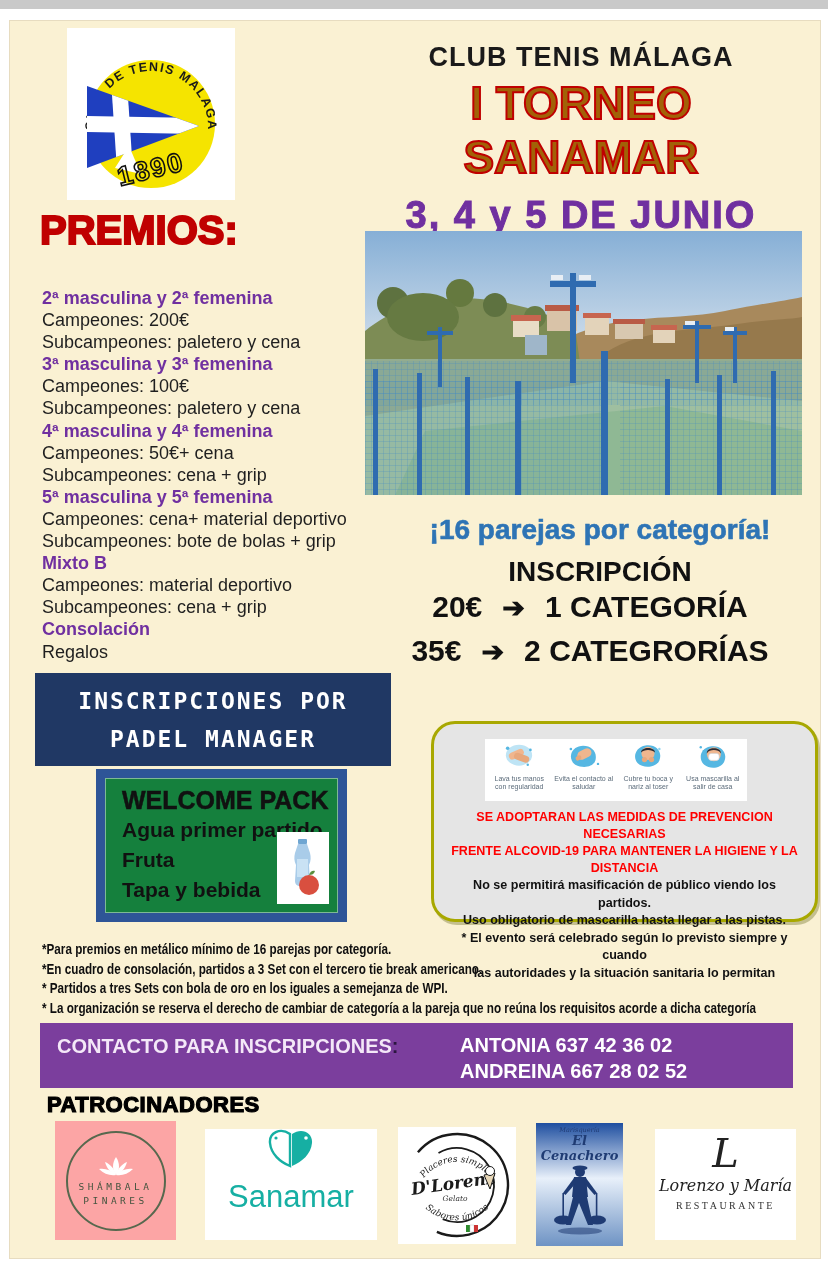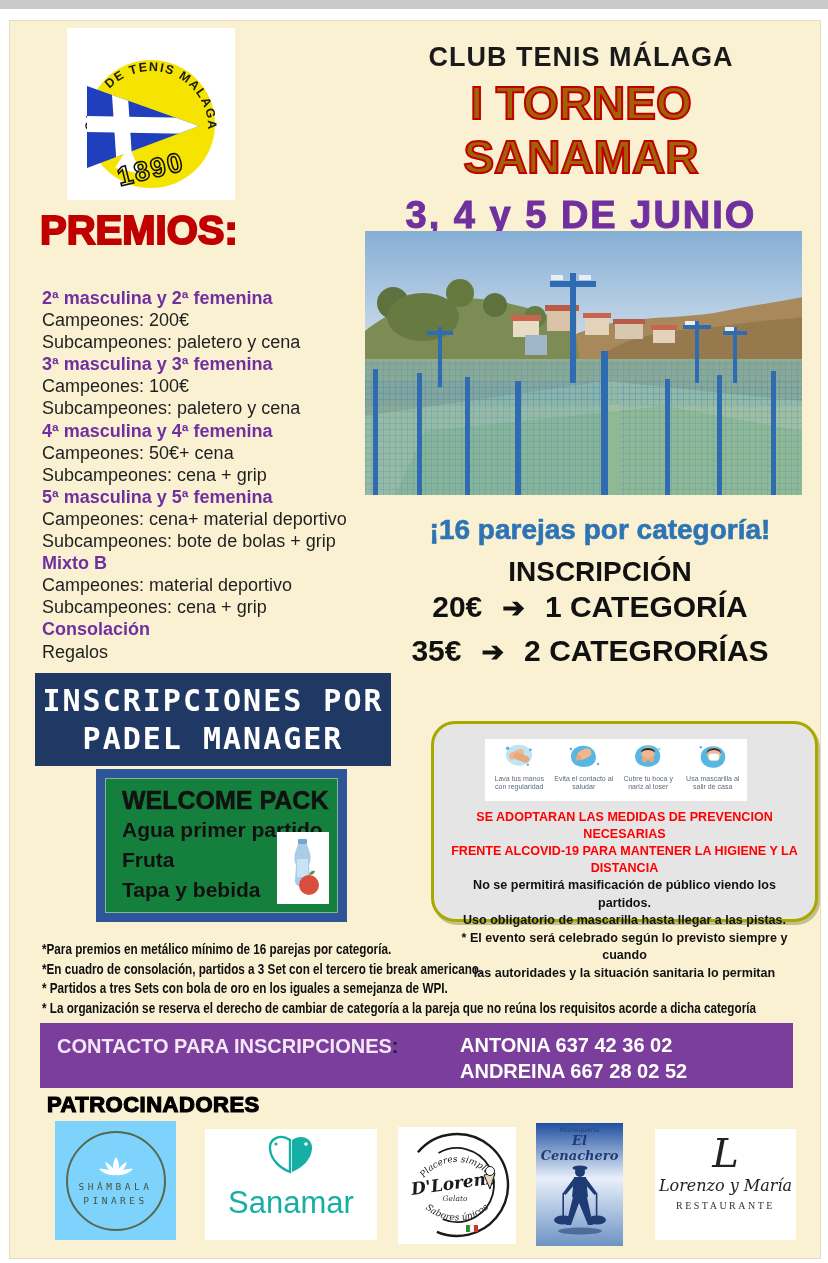--- a/index.html
+++ b/index.html
@@ -26,21 +26,21 @@
   .photo{left:365px;top:231px;width:437px;height:264px;overflow:hidden;}
 
   
   .parejas{left:380px;top:514px;width:440px;text-align:center;font-size:28px;font-weight:bold;color:#2E74B5;-webkit-text-stroke:0.6px #2E74B5;}
   .insc-title{left:400px;top:556px;width:400px;text-align:center;font-size:28px;font-weight:bold;color:#111;}
   .insc-row{left:380px;width:420px;display:flex;justify-content:center;gap:20px;font-size:30px;font-weight:bold;color:#111;}
   .insc-row .arrow{font-size:27px;padding-top:2px;}
 
   
   .navy-banner{left:35px;top:673px;width:356px;height:93px;background:#203864;color:#fff;text-align:center;
-               font-family:"DejaVu Sans Mono",monospace;font-weight:bold;font-size:30px;line-height:38px;padding-top:9px;box-sizing:border-box;letter-spacing:2px;}
+               font-family:"DejaVu Sans Mono",monospace;font-weight:bold;font-size:23px;line-height:38px;padding-top:9px;box-sizing:border-box;letter-spacing:2px;}
 
   
   .welcome-box{left:96px;top:769px;width:251px;height:153px;background:#15803d;border:9px solid #2E5597;box-sizing:border-box;
                box-shadow:inset 0 0 0 1px rgba(255,255,255,0.45);padding:8px 0 0 17px;}
   .welcome-title{font-size:25px;font-weight:bold;color:#111;-webkit-text-stroke:0.5px #111;}
   .welcome-item{font-size:21px;font-weight:bold;color:#111;line-height:30px;}
   .bottle-tile{position:absolute;right:9px;bottom:9px;width:52px;height:72px;background:#ffffff;display:flex;align-items:center;justify-content:center;}
 
   
   .covid-box{left:431px;top:721px;width:387px;height:201px;background:#e5e5e5;border:3px solid #a8a800;border-radius:24px;box-sizing:border-box;
@@ -59,24 +59,24 @@
 
   
   .contact-bar{left:40px;top:1023px;width:753px;height:65px;background:#7B3E9D;}
   .contact-label{position:absolute;left:17px;top:12px;font-size:20px;font-weight:bold;color:#F4E8F8;}
   .contact-colon{color:#2b1640;}
   .contact-phones{position:absolute;left:420px;top:9px;font-size:20px;font-weight:bold;color:#ffffff;line-height:26px;}
 
   
   .sponsors-title{left:47px;top:1092px;font-size:22px;font-weight:bold;color:#000;-webkit-text-stroke:1.2px #000;letter-spacing:0.5px;}
   .sp{background:#ffffff;}
-  .sp-shambala{left:55px;top:1121px;width:121px;height:119px;background:#7dd3fc;display:flex;align-items:center;justify-content:center;}
+  .sp-shambala{left:55px;top:1121px;width:121px;height:119px;background:#fca5a5;display:flex;align-items:center;justify-content:center;}
   .sh-circle{width:96px;height:96px;border:2px solid #57684e;border-radius:50%;display:flex;flex-direction:column;align-items:center;justify-content:center;}
   .sh-text{font-family:"DejaVu Sans Mono",monospace;font-size:9.5px;letter-spacing:3.5px;color:#44543f;margin-top:3px;}
-  .sp-sanamar{left:205px;top:1129px;width:172px;height:111px;text-align:center;padding-top:6px;box-sizing:border-box;}
+  .sp-sanamar{left:205px;top:1129px;width:172px;height:111px;text-align:center;box-sizing:border-box;}
   .sanamar-name{font-size:31px;color:#16AFA3;margin-top:2px;}
   .sp-dlorenz{left:398px;top:1127px;width:118px;height:117px;}
   .sp-cenachero{left:536px;top:1123px;width:87px;height:123px;background:linear-gradient(180deg,#1F4FA0 0%,#E8F0FA 45%,#6E93C4 100%);text-align:center;overflow:hidden;}
   .cen-small{font-family:"DejaVu Serif",serif;font-style:italic;font-size:6.5px;color:#1F3B73;margin-top:3px;}
   .cen-name{font-family:"DejaVu Serif",serif;font-style:italic;font-size:13px;font-weight:bold;color:#1F3B73;margin-top:-1px;}
   .sp-lorenzo{left:655px;top:1129px;width:141px;height:111px;text-align:center;padding-top:2px;box-sizing:border-box;}
   .lor-initial{font-family:"DejaVu Serif",serif;font-style:italic;font-size:40px;color:#222;line-height:44px;}
   .lor-name{font-family:"DejaVu Serif",serif;font-style:italic;font-size:16px;color:#222;margin-top:1px;}
   .lor-sub{font-family:"Liberation Serif",serif;font-size:10px;letter-spacing:2.5px;color:#333;margin-top:5px;}
 </style>

